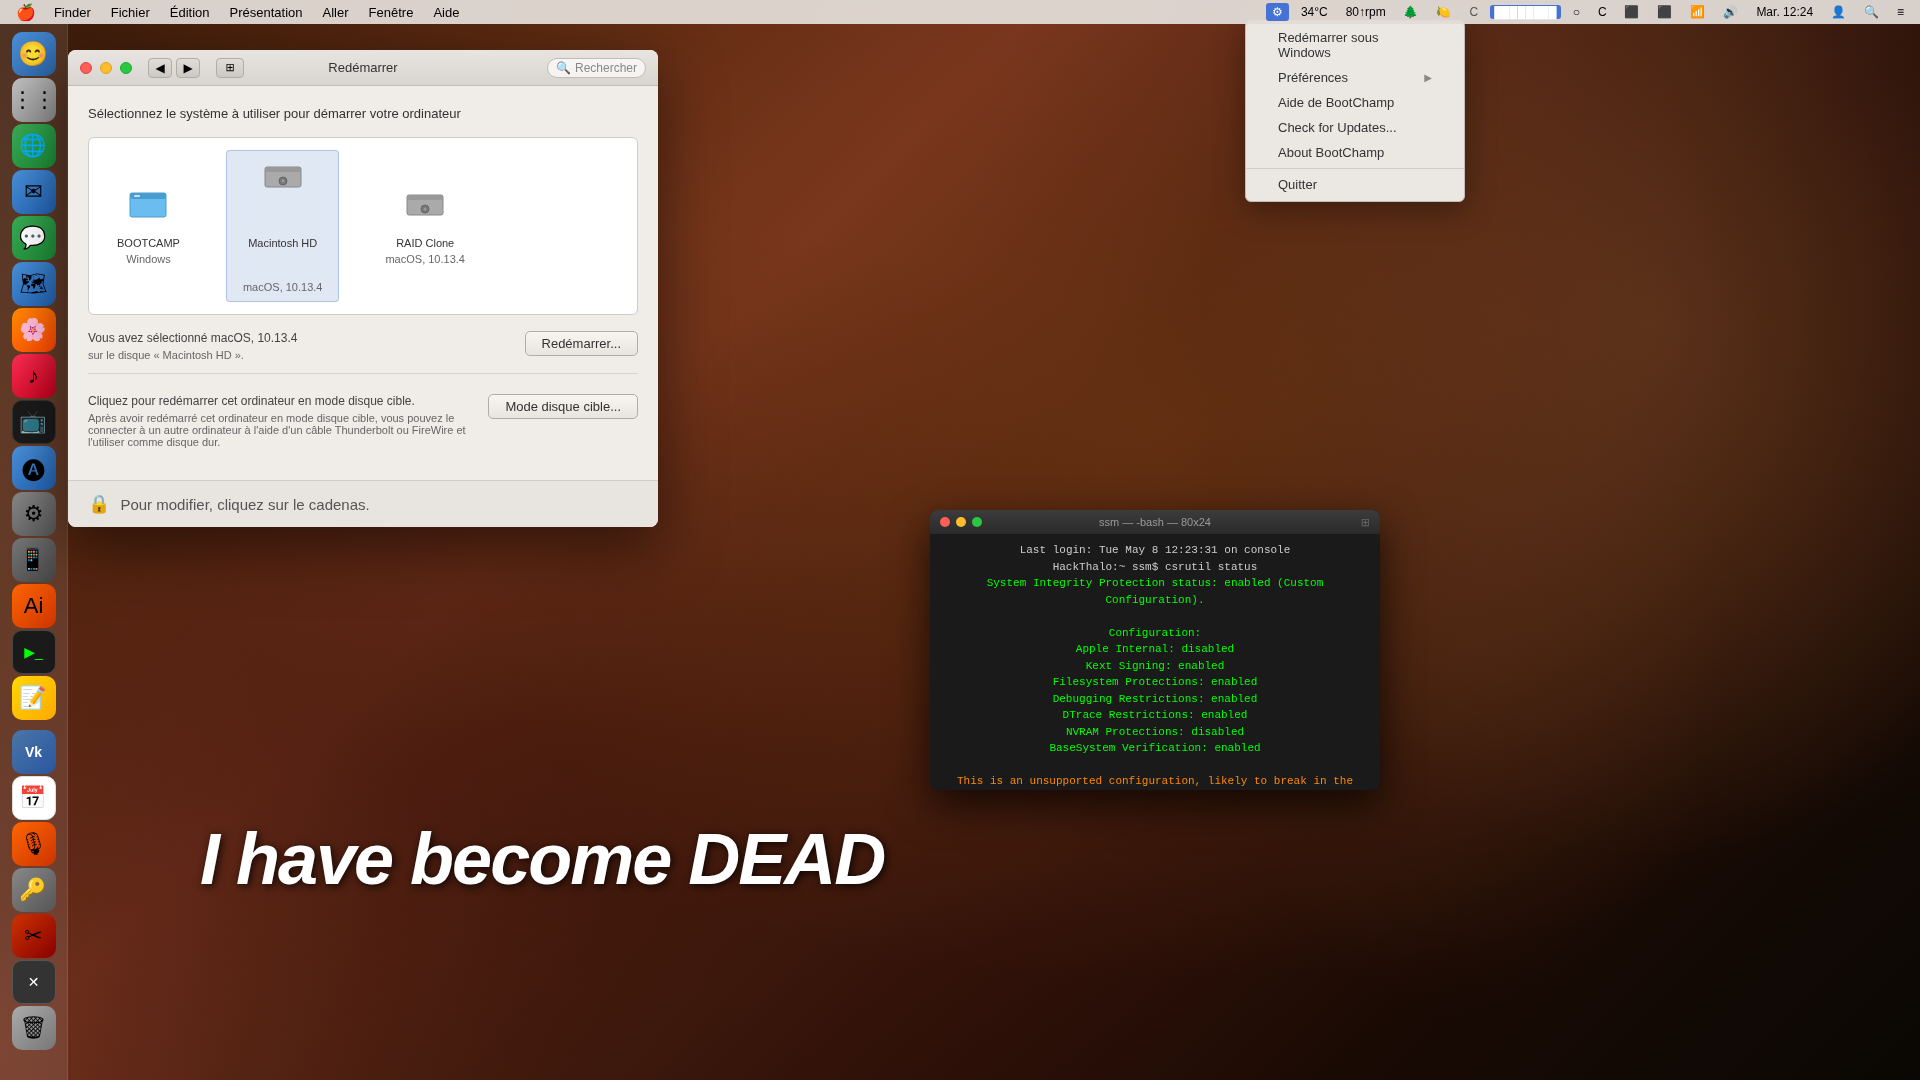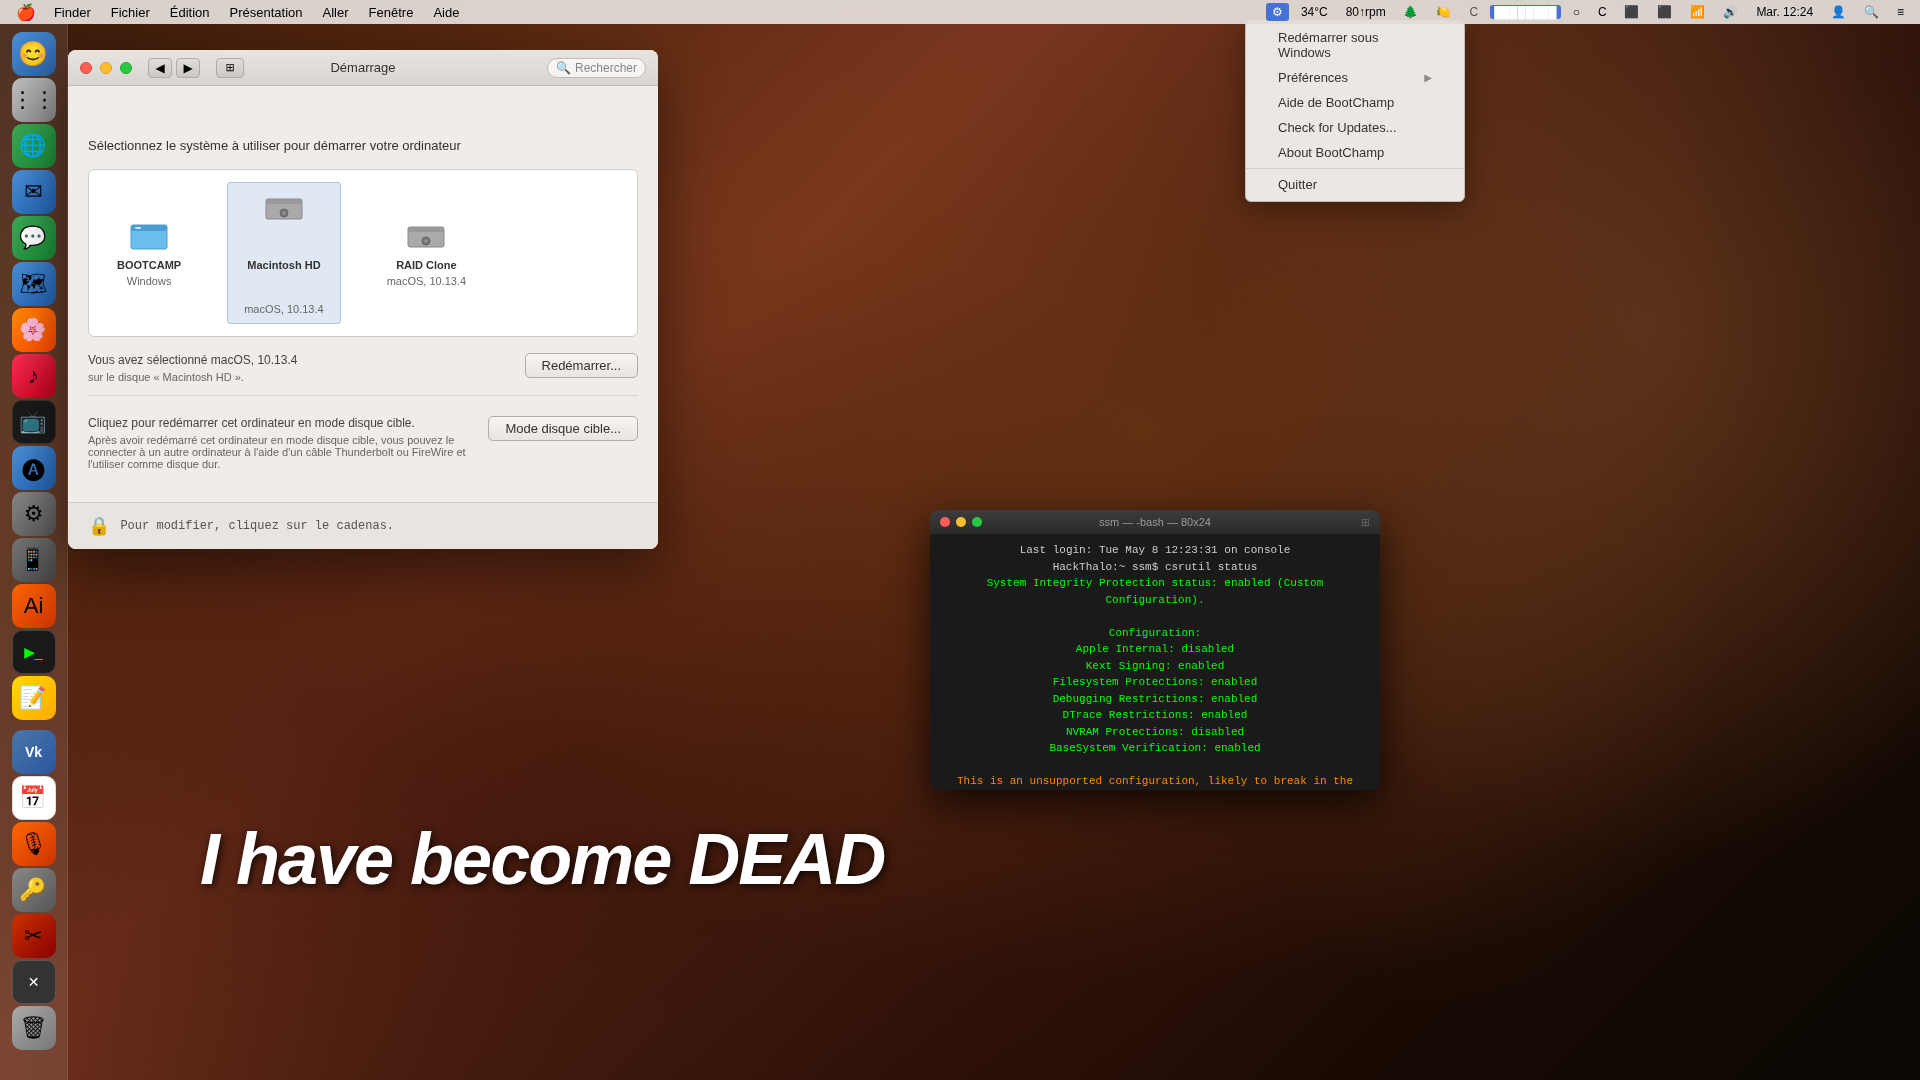--- a/index.html
+++ b/index.html
@@ -225,21 +225,20 @@
 
     .window-content {
       padding: 20px;
     }
 
     .window-header-text {
       font-size: 13px;
       font-weight: 500;
       color: #333;
       margin-bottom: 16px;
-      margin-top: 32px;
     }
 
     .disk-selector {
       background: white;
       border: 1px solid #d0ccc8;
       border-radius: 6px;
       padding: 12px;
       display: flex;
       gap: 30px;
       align-items: center;
@@ -266,23 +265,24 @@
       width: 40px;
       height: 36px;
       display: flex;
       align-items: center;
       justify-content: center;
       font-size: 32px;
     }
 
     .disk-name {
       font-size: 11px;
-      font-weight: 700;
+      font-weight: 400;
       color: #333;
       text-align: left;
+      margin-top: 10px;
     }
 
     .disk-subtitle {
       font-size: 11px;
       color: #666;
       text-align: center;
     }
 
     .window-section {
       margin-bottom: 20px;
@@ -318,23 +318,22 @@
       gap: 10px;
       background: #e8e4e0;
       border-top: 1px solid #d0ccc8;
     }
 
     .lock-icon {
       font-size: 18px;
     }
 
     .footer-text {
-      font-size: 12px;
+      font-size: 15px;
       color: #555;
-      font-family: Liberation Mono, monospace;
     }
 
     
     #bootcamp-menu {
       position: absolute;
       top: 20px;
       right: 455px;
       width: 220px;
       background: rgba(240,238,235,0.97);
       border: 1px solid #c0bcb8;
@@ -554,21 +553,21 @@
     <div class="window-controls">
       <div class="window-btn window-btn-close"></div>
       <div class="window-btn window-btn-min"></div>
       <div class="window-btn window-btn-max"></div>
     </div>
     <div class="window-nav">
       <div class="window-nav-btn">◀</div>
       <div class="window-nav-btn">▶</div>
     </div>
     <div class="window-grid-btn">⊞</div>
-    <div class="window-title">Démarrage</div>
+    <div class="window-title">Redémarrer</div>
     <div class="window-search">
       <span>🔍</span>
       <span>Rechercher</span>
     </div>
   </div>
 
   <div class="window-content">
     <div class="window-header-text">Sélectionnez le système à utiliser pour démarrer votre ordinateur</div>
 
     <div class="disk-selector">

